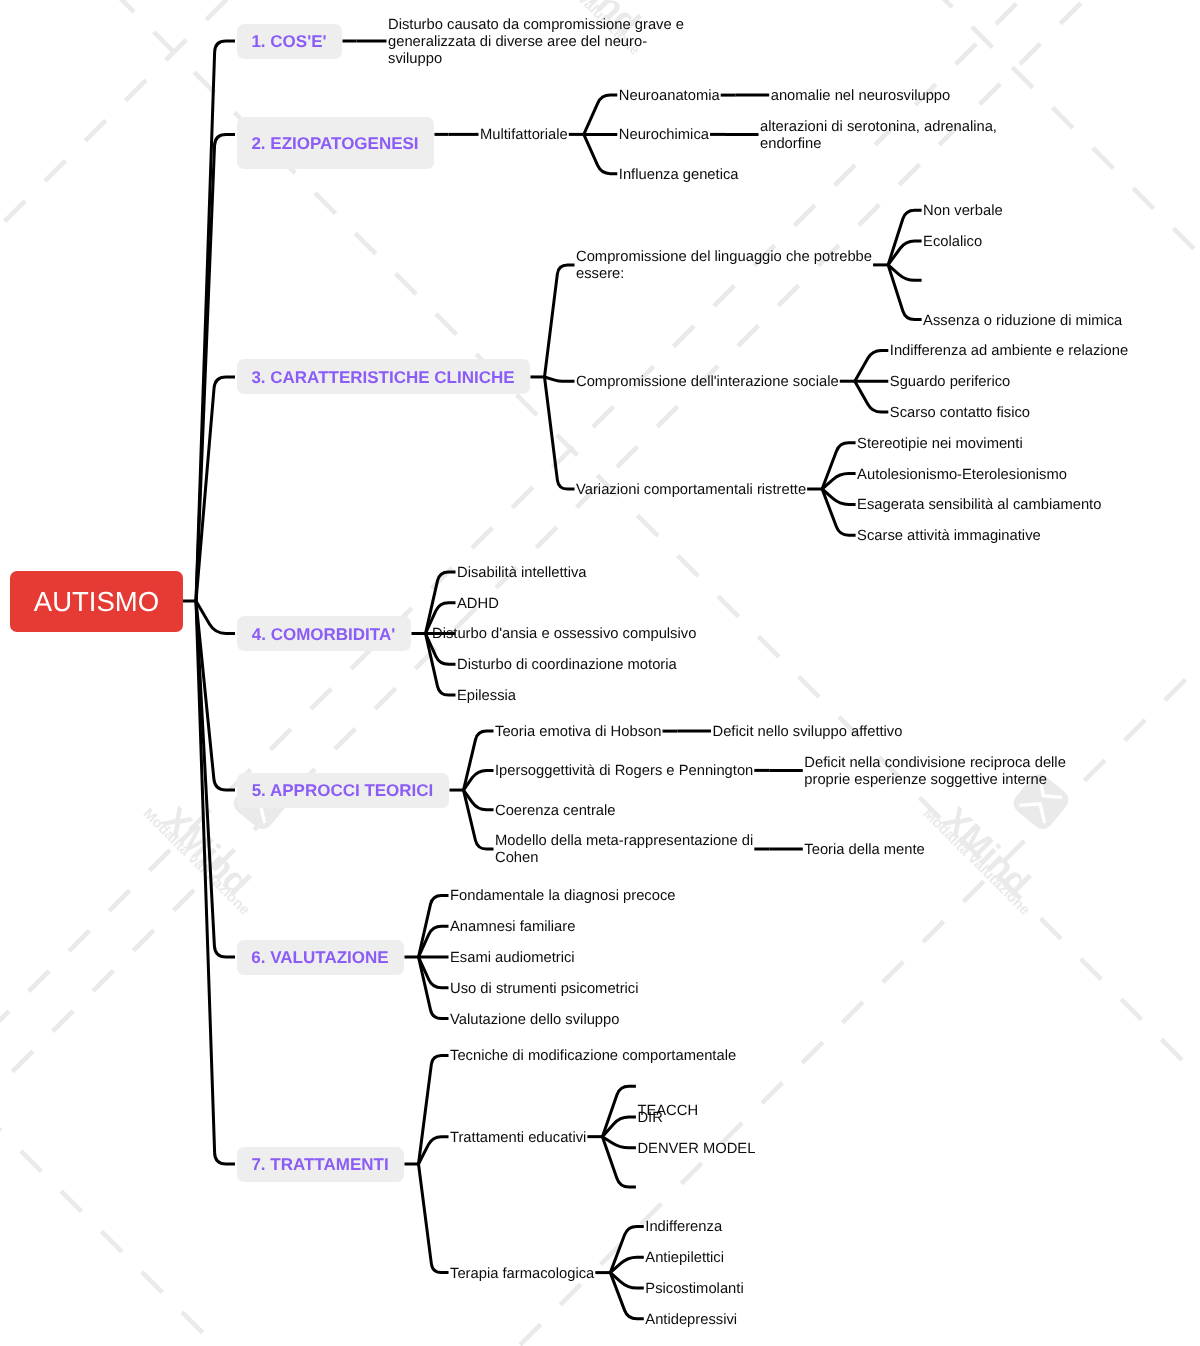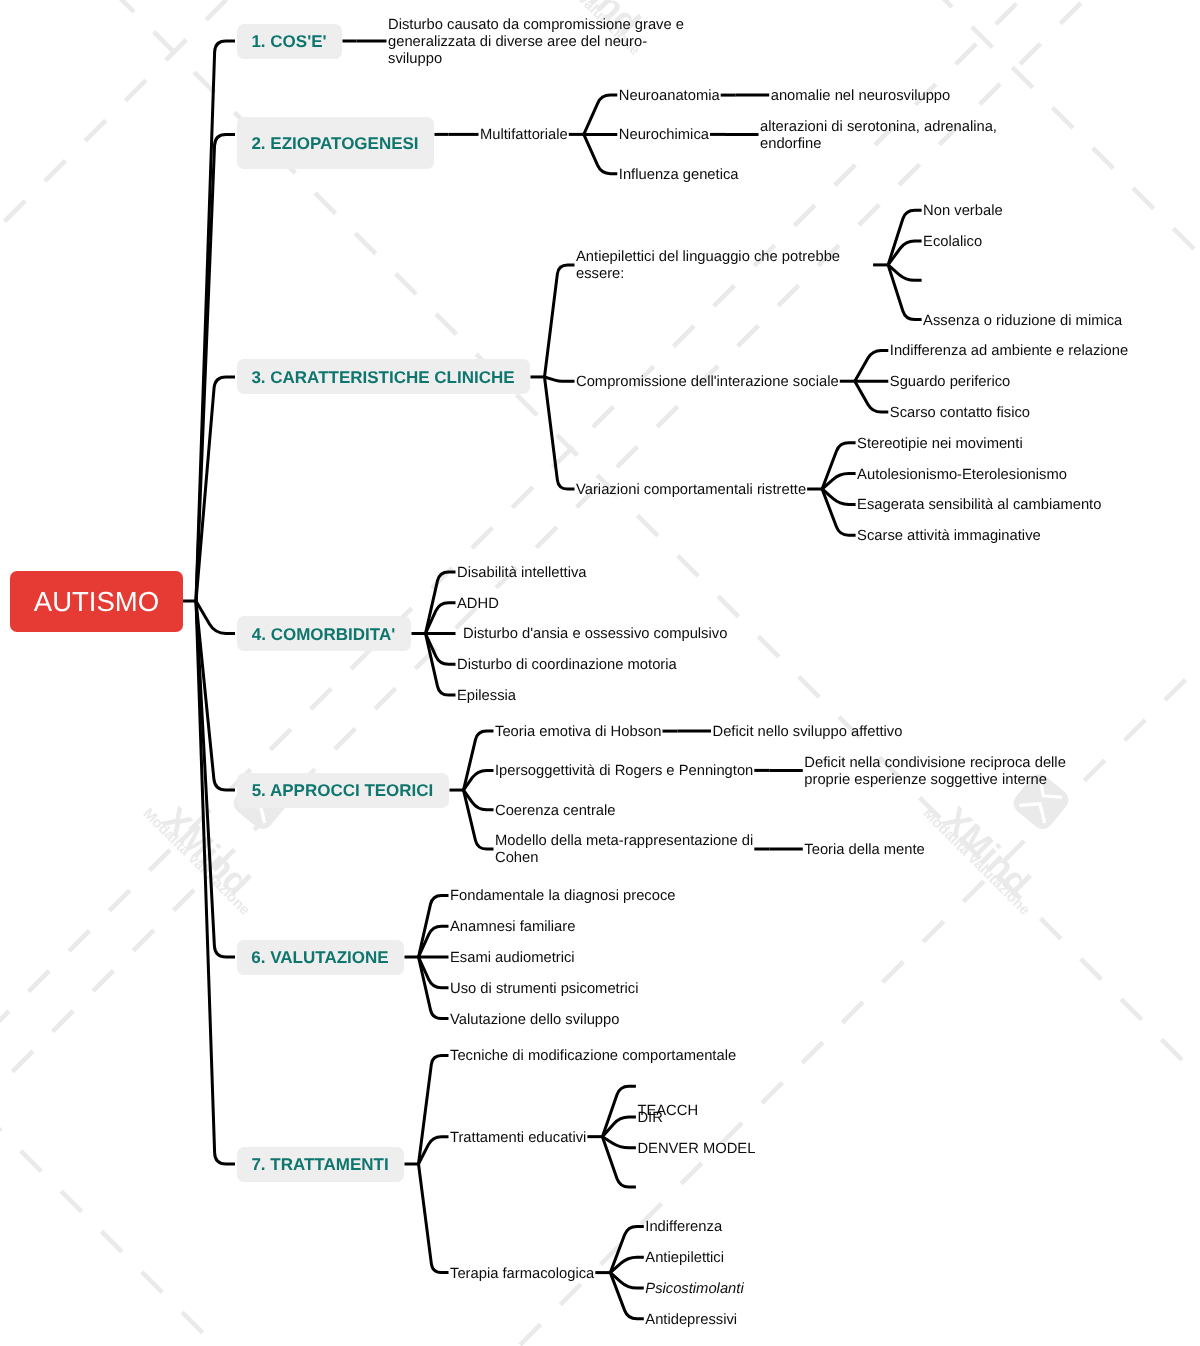--- a/index.html
+++ b/index.html
@@ -7,21 +7,21 @@
   body{width:1200px;height:1346px;font-family:"Liberation Sans",sans-serif;overflow:hidden;position:relative;-webkit-font-smoothing:antialiased;text-rendering:geometricPrecision;}
   #stage{position:absolute;left:0;top:0;width:1200px;height:1346px;background:#ffffff;will-change:transform;}
   svg.layer{position:absolute;left:0;top:0;width:1200px;height:1346px;pointer-events:none;}
   #wm{z-index:0;}
   #links{z-index:1;}
   #nodes{position:absolute;left:0;top:0;width:1200px;height:1346px;z-index:2;will-change:transform;}
 
   .root-node{position:absolute;background:#e63a35;border-radius:7px;color:#fff;
     font-size:27.5px;letter-spacing:0px;display:flex;align-items:center;justify-content:center;
     padding-top:2px;box-sizing:border-box;}
-  .main-node{position:absolute;background:#eeeeee;border-radius:7px;color:#0f766e;
+  .main-node{position:absolute;background:#eeeeee;border-radius:7px;color:#8b5cf6;
     font-weight:bold;font-size:17px;display:flex;align-items:center;justify-content:center;
     padding-top:2px;box-sizing:border-box;}
   .leaf{position:absolute;color:#0d0d0d;font-size:14.75px;line-height:17px;white-space:pre;}
 </style>
 </head>
 <body>
 
 <div id="stage">
   <svg class="layer" id="wm">
       <g>
@@ -172,40 +172,40 @@
       <div class="leaf" style="left: 480px; top: 127.3px;">Multifattoriale</div>
       <div class="leaf" style="left: 618.8px; top: 88px;">Neuroanatomia</div>
       <div class="leaf" style="left: 770.7px; top: 88px;">anomalie nel neurosviluppo</div>
       <div class="leaf" style="left: 618.8px; top: 127.3px;">Neurochimica</div>
       <div class="leaf" style="left: 760px; top: 118.8px;">alterazioni di serotonina, adrenalina,
 endorfine</div>
       <div class="leaf" style="left: 618.8px; top: 166.6px;">Influenza genetica</div>
       <div class="main-node" style="left: 236.5px; top: 359.45px; width: 293px; height: 35px;">
         <span>3. CARATTERISTICHE CLINICHE</span>
       </div>
-      <div class="leaf" style="left: 576px; top: 249.3px;">Antiepilettici del linguaggio che potrebbe
+      <div class="leaf" style="left: 576px; top: 249.3px;">Compromissione del linguaggio che potrebbe
 essere:</div>
       <div class="leaf" style="left: 923.1px; top: 203.1px;">Non verbale</div>
       <div class="leaf" style="left: 923.1px; top: 233.9px;">Ecolalico</div>
       <div class="leaf" style="left: 923.1px; top: 312.5px;">Assenza o riduzione di mimica</div>
       <div class="leaf" style="left: 576px; top: 374.1px;">Compromissione dell'interazione sociale</div>
       <div class="leaf" style="left: 889.8px; top: 343.3px;">Indifferenza ad ambiente e relazione</div>
       <div class="leaf" style="left: 889.8px; top: 374.1px;">Sguardo periferico</div>
       <div class="leaf" style="left: 889.8px; top: 404.9px;">Scarso contatto fisico</div>
       <div class="leaf" style="left: 576px; top: 481.9px;">Variazioni comportamentali ristrette</div>
       <div class="leaf" style="left: 857.1px; top: 435.7px;">Stereotipie nei movimenti</div>
       <div class="leaf" style="left: 857.1px; top: 466.5px;">Autolesionismo-Eterolesionismo</div>
       <div class="leaf" style="left: 857.1px; top: 497.3px;">Esagerata sensibilità al cambiamento</div>
       <div class="leaf" style="left: 857.1px; top: 528.1px;">Scarse attività immaginative</div>
       <div class="main-node" style="left: 236.5px; top: 616px; width: 174px; height: 35px;">
         <span>4. COMORBIDITA'</span>
       </div>
       <div class="leaf" style="left: 457px; top: 564.8px;">Disabilità intellettiva</div>
       <div class="leaf" style="left: 457px; top: 595.6px;">ADHD</div>
-      <div class="leaf" style="left: 463px; top: 626.4px;">Disturbo d'ansia e ossessivo compulsivo</div>
+      <div class="leaf" style="left: 432px; top: 626.4px;">Disturbo d'ansia e ossessivo compulsivo</div>
       <div class="leaf" style="left: 457px; top: 657.2px;">Disturbo di coordinazione motoria</div>
       <div class="leaf" style="left: 457px; top: 688px;">Epilessia</div>
       <div class="main-node" style="left: 236.5px; top: 772.55px; width: 212px; height: 35px;">
         <span>5. APPROCCI TEORICI</span>
       </div>
       <div class="leaf" style="left: 495px; top: 724px;">Teoria emotiva di Hobson</div>
       <div class="leaf" style="left: 712.5px; top: 724px;">Deficit nello sviluppo affettivo</div>
       <div class="leaf" style="left: 495px; top: 763.3px;">Ipersoggettività di Rogers e Pennington</div>
       <div class="leaf" style="left: 804.3px; top: 754.8px;">Deficit nella condivisione reciproca delle
 proprie esperienze soggettive interne</div>
@@ -225,16 +225,16 @@
         <span>7. TRATTAMENTI</span>
       </div>
       <div class="leaf" style="left: 450px; top: 1048.3px;">Tecniche di modificazione comportamentale</div>
       <div class="leaf" style="left: 450px; top: 1129.55px;">Trattamenti educativi</div>
       <div class="leaf" style="left: 637.4px; top: 1079.1px; margin-top: 24px;">TEACCH</div>
       <div class="leaf" style="left: 637.4px; top: 1109.9px;">DIR</div>
       <div class="leaf" style="left: 637.4px; top: 1140.7px;">DENVER MODEL</div>
       <div class="leaf" style="left: 450px; top: 1265.5px;">Terapia farmacologica</div>
       <div class="leaf" style="left: 645.3px; top: 1219.3px;">Indifferenza</div>
       <div class="leaf" style="left: 645.3px; top: 1250.1px;">Antiepilettici</div>
-      <div class="leaf" style="left: 645.3px; top: 1280.9px; font-style: italic;">Psicostimolanti</div>
+      <div class="leaf" style="left: 645.3px; top: 1280.9px;">Psicostimolanti</div>
       <div class="leaf" style="left: 645.3px; top: 1311.7px;">Antidepressivi</div>
     </div>
 </div>
 
 </body></html>

